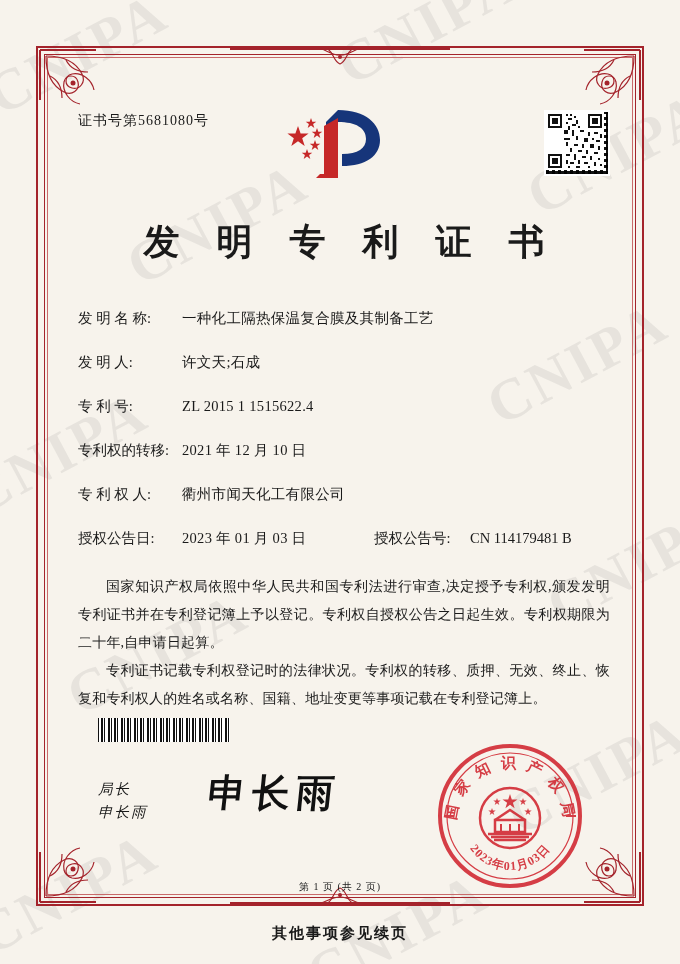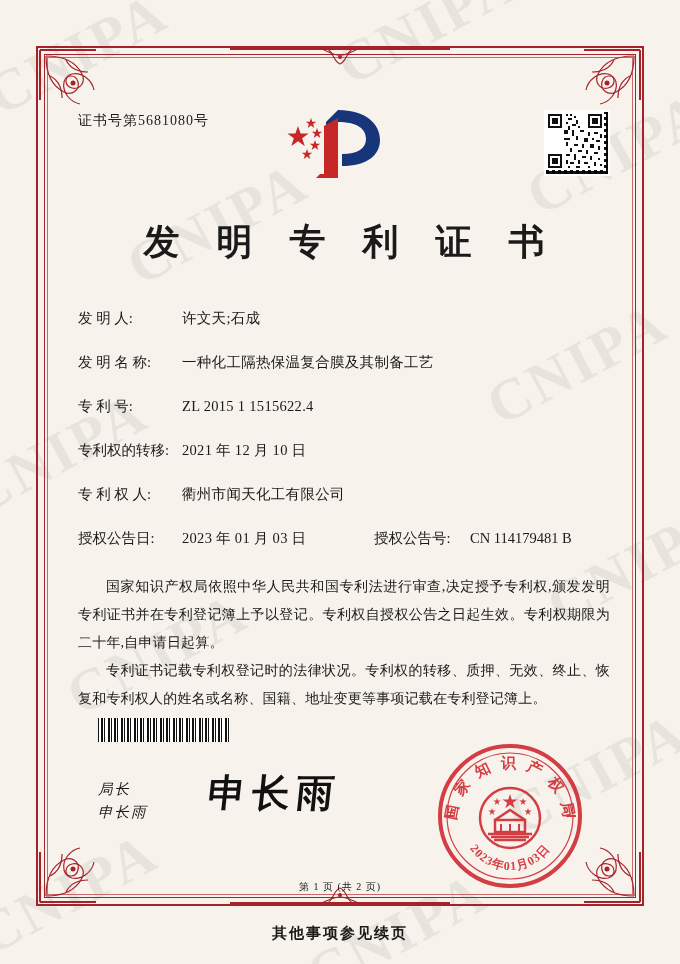--- a/index.html
+++ b/index.html
@@ -418,27 +418,27 @@
 
   <div class="content">
 
     <div class="cert-no">证书号第5681080号</div>
 
     <div class="title">发 明 专 利 证 书</div>
 
     <div class="fields">
 
       <div class="field-row">
+        <div class="field-label">发 明 名 称:</div>
+        <div class="field-value">一种化工隔热保温复合膜及其制备工艺</div>
+      </div>
+
+      <div class="field-row">
         <div class="field-label">发 明 人:</div>
         <div class="field-value">许文天;石成</div>
-      </div>
-
-      <div class="field-row">
-        <div class="field-label">发 明 名 称:</div>
-        <div class="field-value">一种化工隔热保温复合膜及其制备工艺</div>
       </div>
 
       <div class="field-row">
         <div class="field-label">专 利 号:</div>
         <div class="field-value">ZL 2015 1 1515622.4</div>
       </div>
 
       <div class="field-row">
         <div class="field-label">专利权的转移:</div>
         <div class="field-value">2021 年 12 月 10 日</div>

